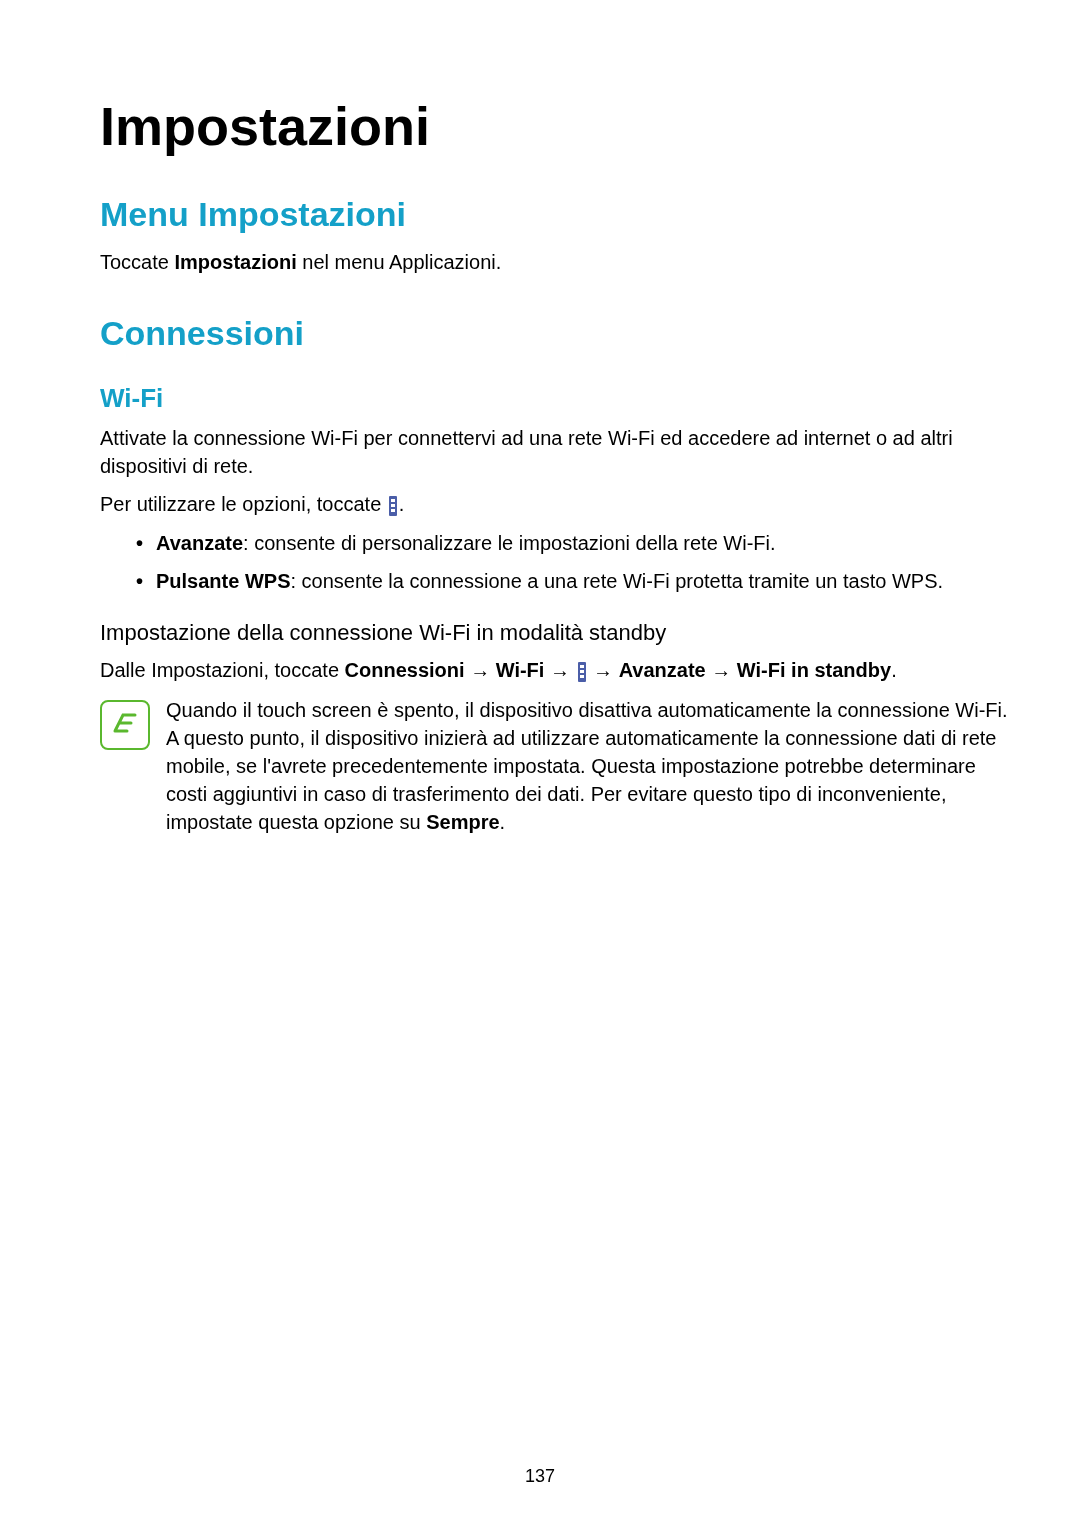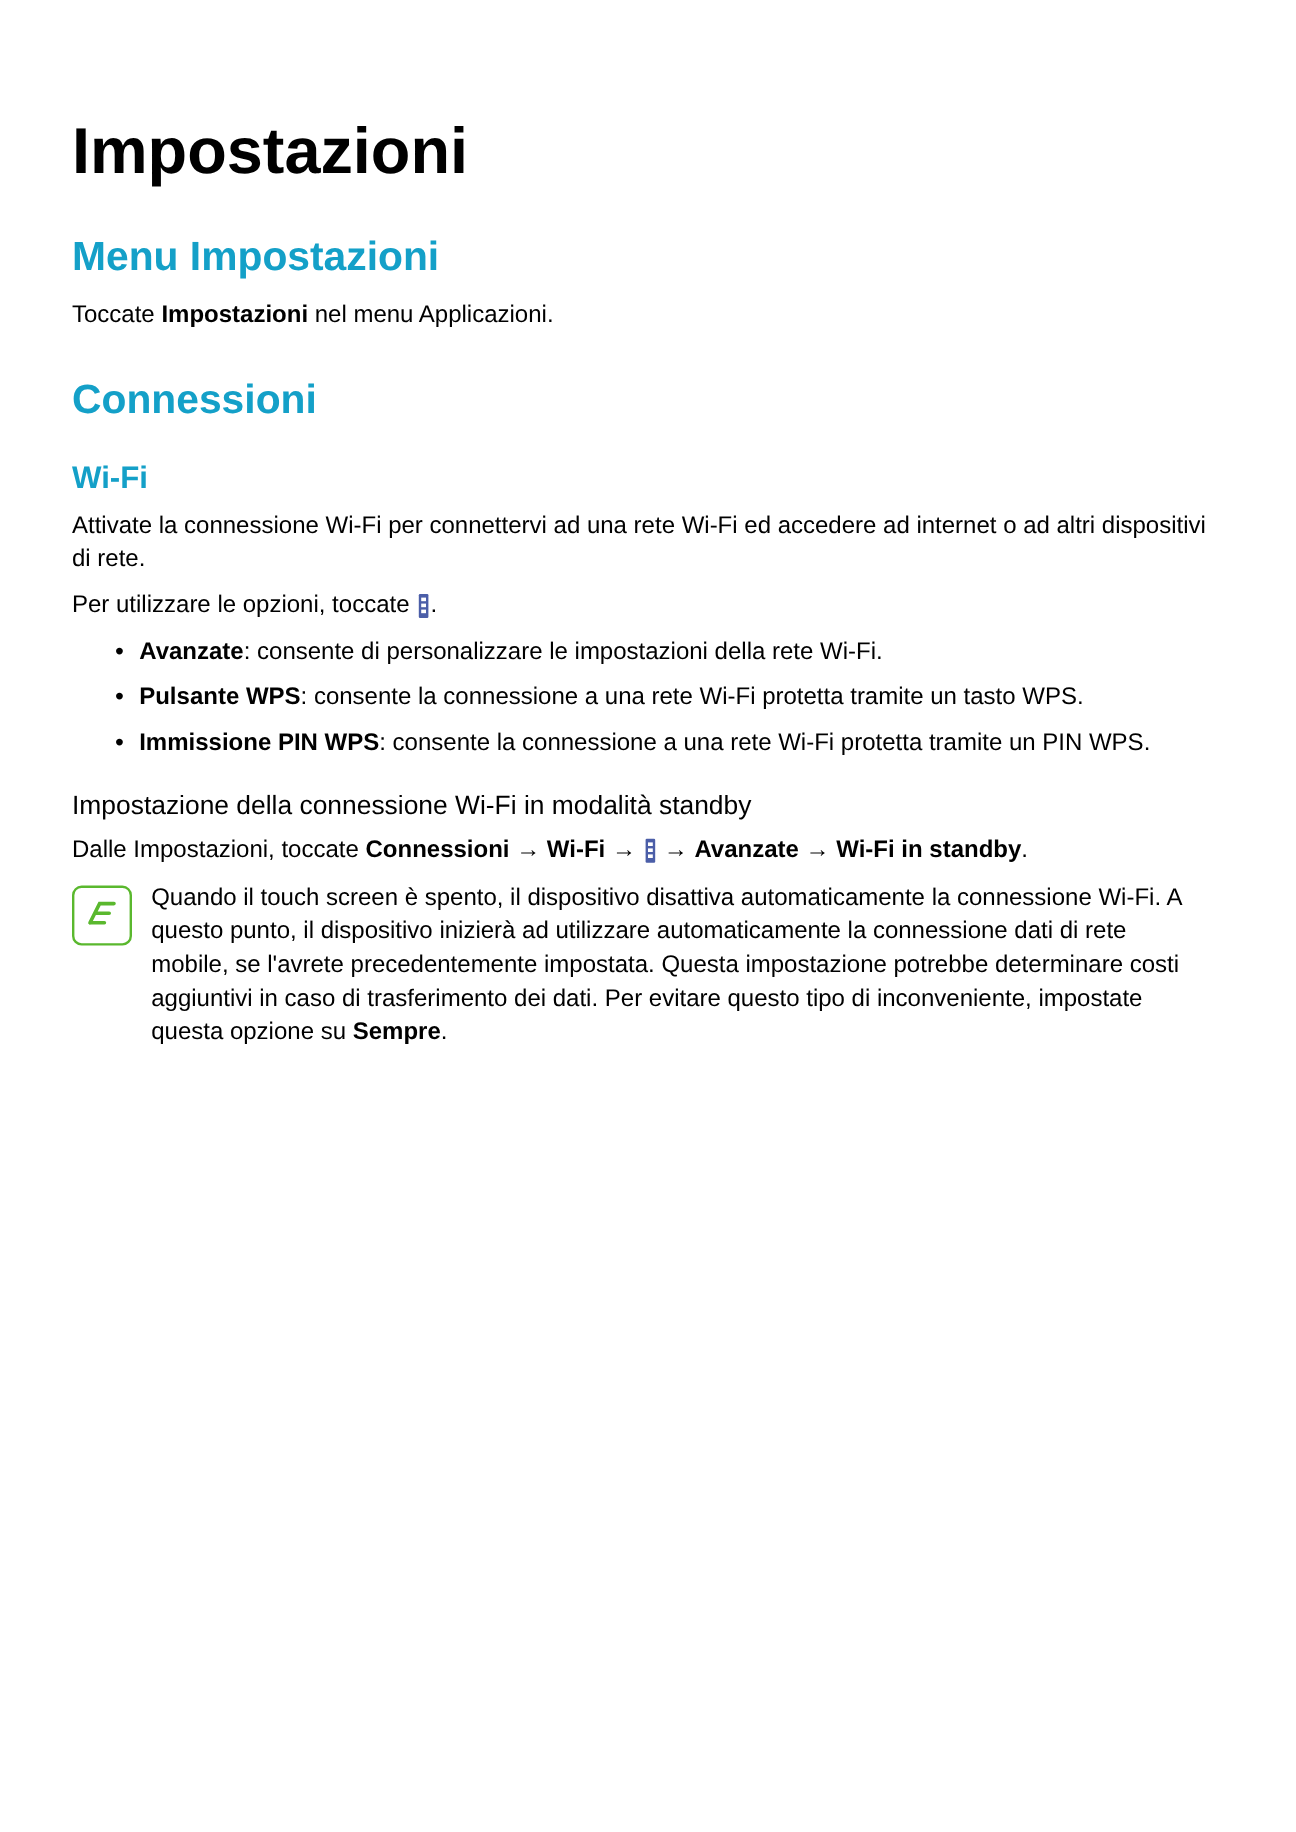--- a/index.html
+++ b/index.html
@@ -6,21 +6,21 @@
     margin: 0;
     padding: 0;
     background: #fff;
     font-family: Arial, Helvetica, sans-serif;
     color: #000;
   }
   .page {
     width: 1080px;
     height: 1527px;
     box-sizing: border-box;
-    padding: 95px 72px 40px 60px;
+    padding: 95px 72px 40px 100px;
     position: relative;
     background: #fff;
   }
   h1.page-title {
     font-size: 54px;
     font-weight: bold;
     margin: 0 0 38px 0;
     color: #000;
   }
   h2.section-title {
@@ -130,32 +130,32 @@
 
   <h3 class="sub-title">Wi-Fi</h3>
   <p class="body">Attivate la connessione Wi-Fi per connettervi ad una rete Wi-Fi ed accedere ad internet o ad altri dispositivi di rete.</p>
   <p class="body">
     <span>Per utilizzare le opzioni, toccate </span><span class="menu-icon"></span><span>.</span>
   </p>
 
   <ul class="option-list">
     <li><span class="bold">Avanzate</span><span>: consente di personalizzare le impostazioni della rete Wi-Fi.</span></li>
     <li><span class="bold">Pulsante WPS</span><span>: consente la connessione a una rete Wi-Fi protetta tramite un tasto WPS.</span></li>
-    <li><span class="bold">Immissione PIN WPS</span><span>: consente la connessione a una rete Wi-Fi protetta tramite un PIN WPS.</span></li>
   </ul>
 
   <h4 class="para-title">Impostazione della connessione Wi-Fi in modalità standby</h4>
   <p class="body">
     <span>Dalle Impostazioni, toccate </span><span class="bold">Connessioni</span><span> → </span><span class="bold">Wi-Fi</span><span> → </span><span class="menu-icon"></span><span> → </span><span class="bold">Avanzate</span><span> → </span><span class="bold">Wi-Fi in standby</span><span>.</span>
   </p>
 
   <div class="note-row">
     <div class="note-icon">
       <svg width="32" height="32" viewBox="0 0 32 32">
         <path d="M6 22 L14 6 L26 6 M6 22 L18 22 M10 14 L22 14" stroke="#5ab82e" stroke-width="3" stroke-linecap="round" fill="none"></path>
       </svg>
     </div>
     <div class="note-text">
       <span>Quando il touch screen è spento, il dispositivo disattiva automaticamente la connessione Wi-Fi. A questo punto, il dispositivo inizierà ad utilizzare automaticamente la connessione dati di rete mobile, se l'avrete precedentemente impostata. Questa impostazione potrebbe determinare costi aggiuntivi in caso di trasferimento dei dati. Per evitare questo tipo di inconveniente, impostate questa opzione su </span><span class="bold">Sempre</span><span>.</span>
     </div>
   </div>
 
+  <div class="page-number">137</div>
 </div>
 
 </body></html>

